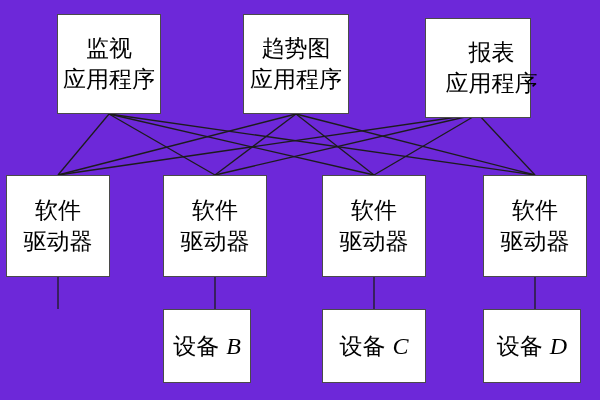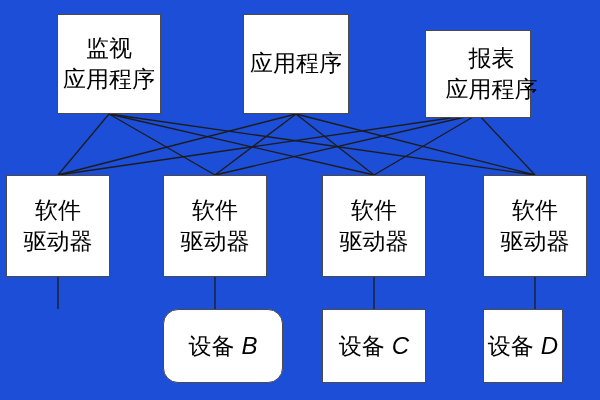--- a/index.html
+++ b/index.html
@@ -1,22 +1,22 @@
 <!DOCTYPE html>
 <html><head>
 <meta charset="utf-8">
 <style>
   html, body { margin: 0; padding: 0; background: #ffffff; }
   #canvas {
     position: relative;
     width: 600px;
     height: 400px;
-    background: #1d4ed8;
+    background: #6d28d9;
     overflow: hidden;
-    font-family: Liberation Sans, sans-serif;
+    font-family: Liberation Serif, serif;
   }
   #lines {
     position: absolute;
     left: 0; top: 0;
     width: 600px; height: 400px;
   }
   .box {
     position: absolute;
     box-sizing: border-box;
     background: #ffffff;
@@ -27,31 +27,31 @@
     justify-content: center;
     text-align: center;
     font-size: 23px;
     line-height: 1.36;
     color: #000000;
     white-space: nowrap;
   }
   
   .t1 { left: 57px;  top: 14px; width: 104px; height: 100px; }
   .t2 { left: 243px; top: 14px; width: 106px; height: 100px; }
-  .t3 { left: 425px; top: 30px; width: 106px; height: 88px; padding-left: 27px; }
+  .t3 { left: 425px; top: 18px; width: 106px; height: 100px; padding-left: 27px; }
   
   .m1 { left: 6px;   top: 175px; width: 104px; height: 102px; }
   .m2 { left: 163px; top: 175px; width: 104px; height: 102px; }
   .m3 { left: 322px; top: 175px; width: 104px; height: 102px; }
   .m4 { left: 483px; top: 175px; width: 104px; height: 102px; }
   
   .d1 { left: 6px;   top: 309px; width: 104px; height: 74px; }
-  .d2 { left: 163px; top: 309px; width: 120px; height: 74px; border-radius: 15px; }
+  .d2 { left: 163px; top: 309px; width: 88px; height: 74px; }
   .d3 { left: 322px; top: 309px; width: 104px; height: 74px; text-align: center; }
-  .d4 { left: 483px; top: 309px; width: 80px; height: 74px; }
+  .d4 { left: 483px; top: 309px; width: 98px; height: 74px; }
   .dev-letter {
     font-style: italic;
     padding-left: 7px;
     font-size: 24px;
   }
 </style>
 </head>
 <body>
 
 <div id="canvas">
@@ -73,20 +73,21 @@
       <line x1="215" y1="277" x2="215" y2="309" stroke="#1c1c1c" stroke-width="1.3"></line>
       <line x1="374" y1="277" x2="374" y2="309" stroke="#1c1c1c" stroke-width="1.3"></line>
       <line x1="535" y1="277" x2="535" y2="309" stroke="#1c1c1c" stroke-width="1.3"></line>
     </svg>
 
   <div class="box app t1">
     <span>监视</span>
     <span>应用程序</span>
   </div>
   <div class="box app t2">
+    <span>趋势图</span>
     <span>应用程序</span>
   </div>
   <div class="box app t3">
     <span>报表</span>
     <span>应用程序</span>
   </div>
 
   <div class="box drv m1">
     <span>软件</span>
     <span>驱动器</span>

